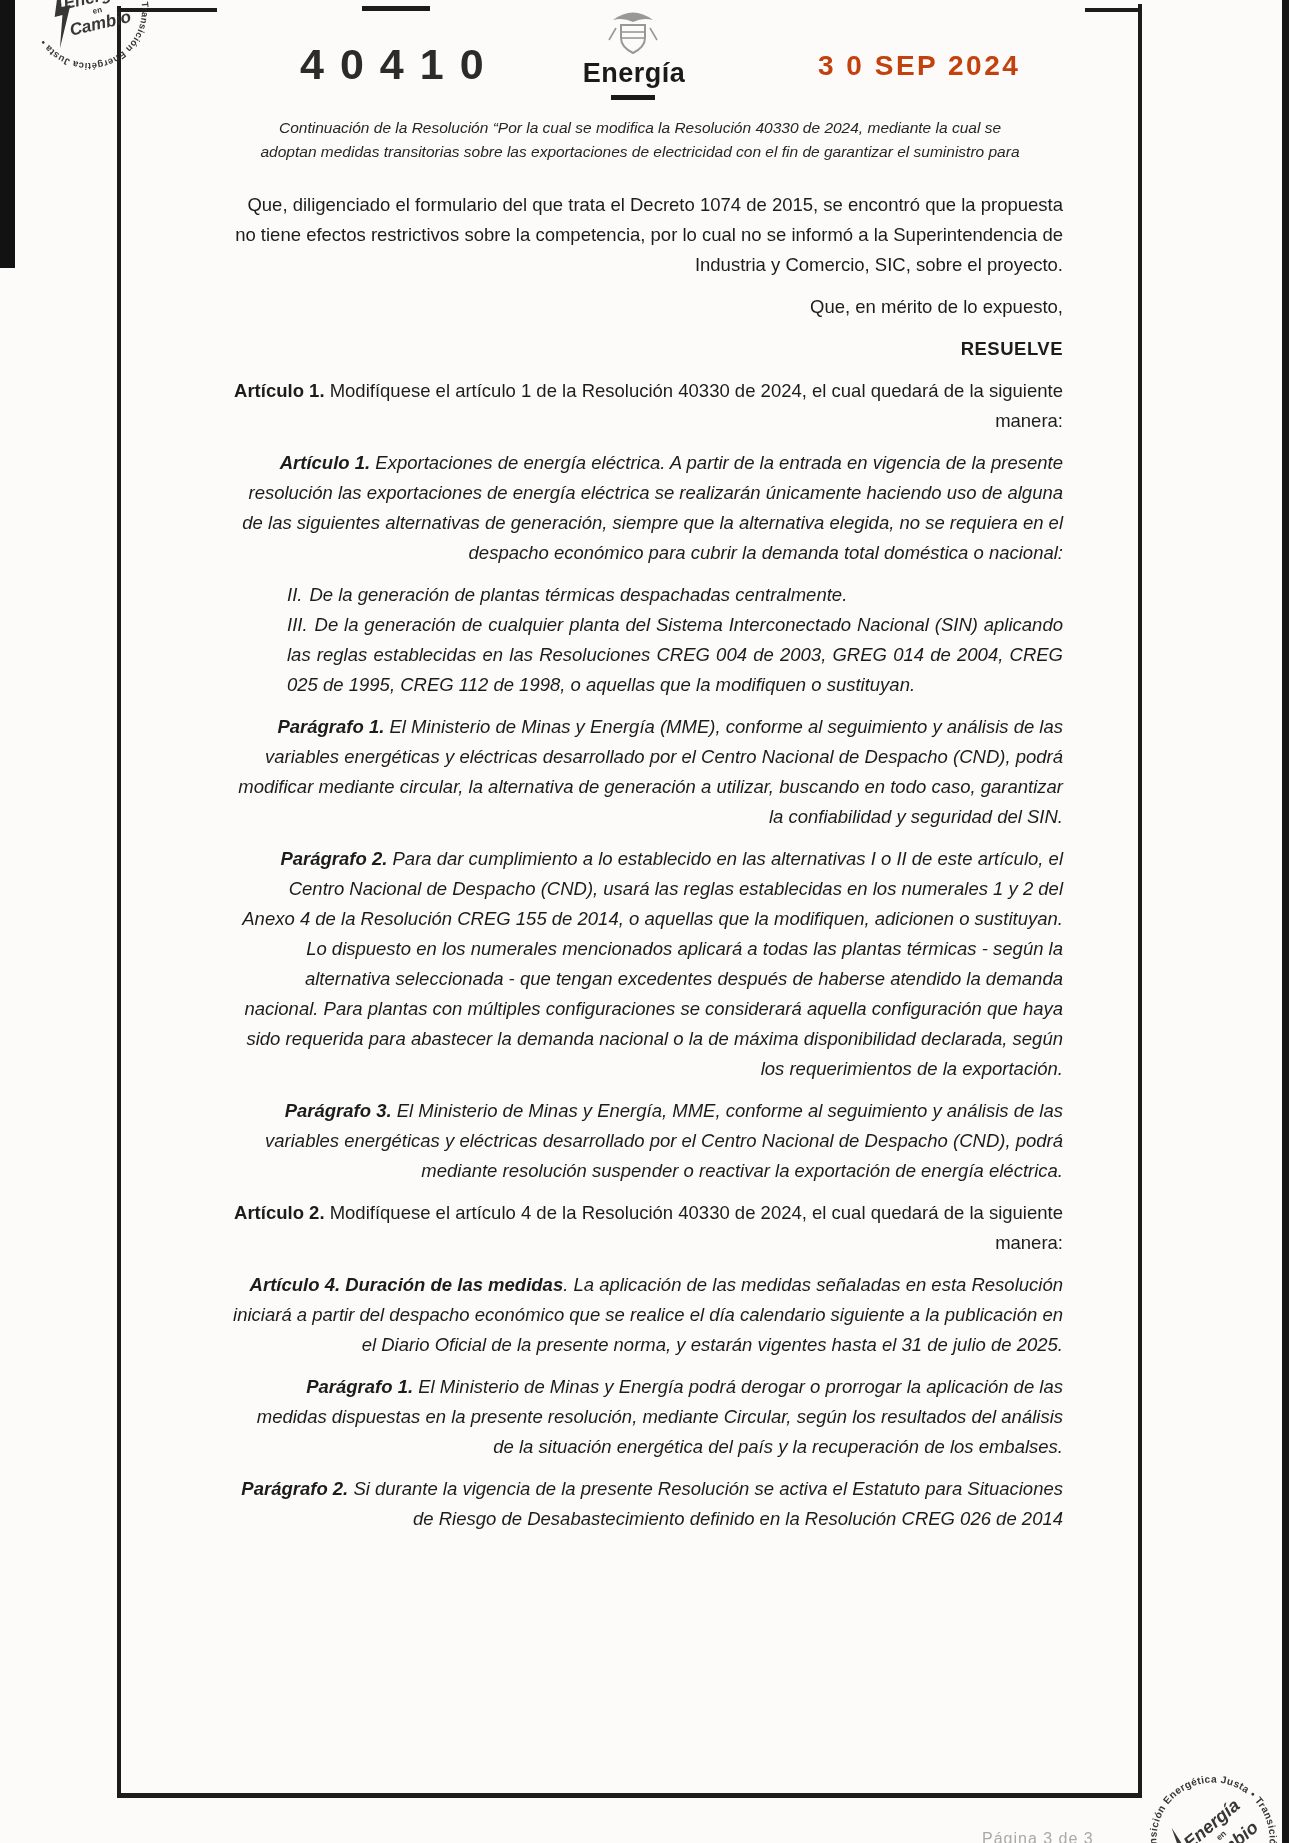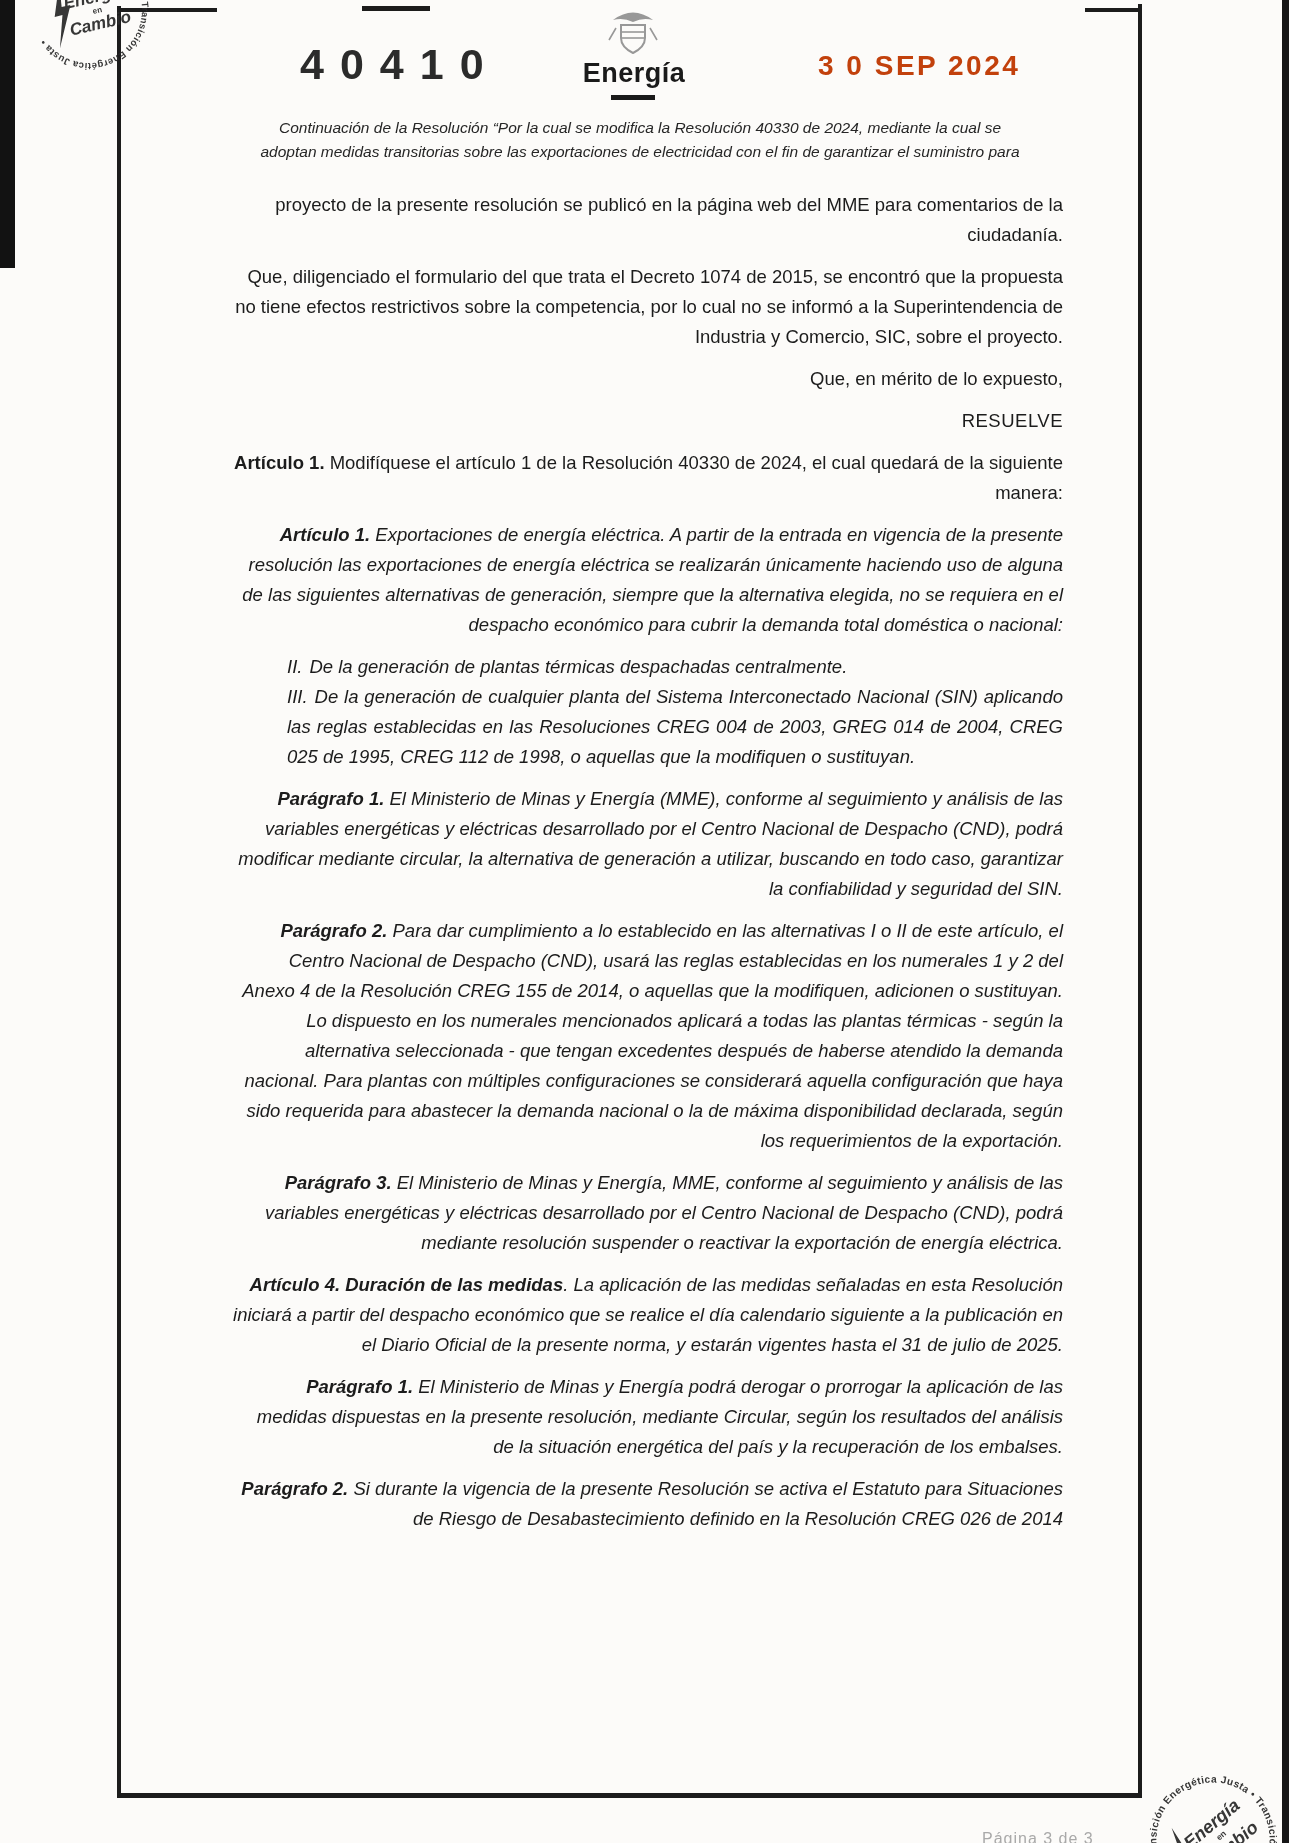--- a/index.html
+++ b/index.html
@@ -40,21 +40,21 @@
   }
   
   .content {
     position:absolute; left:233px; top:190px; width:830px;
     font-size:18.5px; line-height:30px; text-align:justify; color:#1c1c1c;
   }
   .content p { margin:0 0 12px;text-align:right; }
   .lead { font-weight:bold; }
   .quoted { font-style:italic; }
   .single { text-align:left; }
-  .resuelve { text-align:center; font-weight:normal; margin:38px 0 24px; letter-spacing:.5px; }
+  .resuelve { text-align:center; font-weight:bold; margin:38px 0 24px; letter-spacing:.5px; }
   .alt-list { margin:0 0 12px; font-style:italic; }
   .alt-item { margin:0 0 0 54px; }
   .alt-item .numeral { padding-right:7px; font-style:italic; }
   
   .page-footer {
     position:absolute; left:982px; top:1830px;
     font-size:16px; color:#a9a9a9; letter-spacing:1px;
   }
   .stamp { position:absolute; opacity:.94; }
   .stamp-tl { left:14px; top:-65px; transform:rotate(12deg); }
@@ -108,21 +108,20 @@
 
   <div class="date-stamp">3 0 SEP 2024</div>
 
   <div class="continuation">
     <div>Continuación de la Resolución “Por la cual se modifica la Resolución 40330 de 2024, mediante la cual se</div>
     <div>adoptan medidas transitorias sobre las exportaciones de electricidad con el fin de garantizar el suministro para</div>
   </div>
 
   <div class="content">
 
-    <p><span>proyecto de la presente resolución se publicó en la página web del MME para comentarios de la ciudadanía.</span></p>
 
     <p><span>Que, diligenciado el formulario del que trata el Decreto 1074 de 2015, se encontró que la propuesta no tiene efectos restrictivos sobre la competencia, por lo cual no se informó a la Superintendencia de Industria y Comercio, SIC, sobre el proyecto.</span></p>
 
     <p class="single"><span>Que, en mérito de lo expuesto,</span></p>
 
     <p class="resuelve">RESUELVE</p>
 
     <p><span class="lead">Artículo 1. </span><span>Modifíquese el artículo 1 de la Resolución 40330 de 2024, el cual quedará de la siguiente manera:</span></p>
 
     <p class="quoted"><span class="lead">Artículo 1. </span><span>Exportaciones de energía eléctrica. A partir de la entrada en vigencia de la presente resolución las exportaciones de energía eléctrica se realizarán únicamente haciendo uso de alguna de las siguientes alternativas de generación, siempre que la alternativa elegida, no se requiera en el despacho económico para cubrir la demanda total doméstica o nacional:</span></p>
@@ -131,20 +130,21 @@
       <div class="alt-item"><span class="numeral">II.</span><span>De la generación de plantas térmicas despachadas centralmente.</span></div>
       <div class="alt-item"><span class="numeral">III.</span><span>De la generación de cualquier planta del Sistema Interconectado Nacional (SIN) aplicando las reglas establecidas en las Resoluciones CREG 004 de 2003, GREG 014 de 2004, CREG 025 de 1995, CREG 112 de 1998, o aquellas que la modifiquen o sustituyan.</span></div>
     </div>
 
     <p class="quoted"><span class="lead">Parágrafo 1. </span><span>El Ministerio de Minas y Energía (MME), conforme al seguimiento y análisis de las variables energéticas y eléctricas desarrollado por el Centro Nacional de Despacho (CND), podrá modificar mediante circular, la alternativa de generación a utilizar, buscando en todo caso, garantizar la confiabilidad y seguridad del SIN.</span></p>
 
     <p class="quoted"><span class="lead">Parágrafo 2. </span><span>Para dar cumplimiento a lo establecido en las alternativas I o II de este artículo, el Centro Nacional de Despacho (CND), usará las reglas establecidas en los numerales 1 y 2 del Anexo 4 de la Resolución CREG 155 de 2014, o aquellas que la modifiquen, adicionen o sustituyan. Lo dispuesto en los numerales mencionados aplicará a todas las plantas térmicas - según la alternativa seleccionada - que tengan excedentes después de haberse atendido la demanda nacional. Para plantas con múltiples configuraciones se considerará aquella configuración que haya sido requerida para abastecer la demanda nacional o la de máxima disponibilidad declarada, según los requerimientos de la exportación.</span></p>
 
     <p class="quoted"><span class="lead">Parágrafo 3. </span><span>El Ministerio de Minas y Energía, MME, conforme al seguimiento y análisis de las variables energéticas y eléctricas desarrollado por el Centro Nacional de Despacho (CND), podrá mediante resolución suspender o reactivar la exportación de energía eléctrica.</span></p>
 
+    <p><span class="lead">Artículo 2. </span><span>Modifíquese el artículo 4 de la Resolución 40330 de 2024, el cual quedará de la siguiente manera:</span></p>
 
     <p class="quoted"><span class="lead">Artículo 4. Duración de las medidas</span><span>. La aplicación de las medidas señaladas en esta Resolución iniciará a partir del despacho económico que se realice el día calendario siguiente a la publicación en el Diario Oficial de la presente norma, y estarán vigentes hasta el 31 de julio de 2025.</span></p>
 
     <p class="quoted"><span class="lead">Parágrafo 1. </span><span>El Ministerio de Minas y Energía podrá derogar o prorrogar la aplicación de las medidas dispuestas en la presente resolución, mediante Circular, según los resultados del análisis de la situación energética del país y la recuperación de los embalses.</span></p>
 
     <p class="quoted"><span class="lead">Parágrafo 2. </span><span>Si durante la vigencia de la presente Resolución se activa el Estatuto para Situaciones de Riesgo de Desabastecimiento definido en la Resolución CREG 026 de 2014</span></p>
 
   </div>
 
   <div class="page-footer">Página 3 de 3</div>

